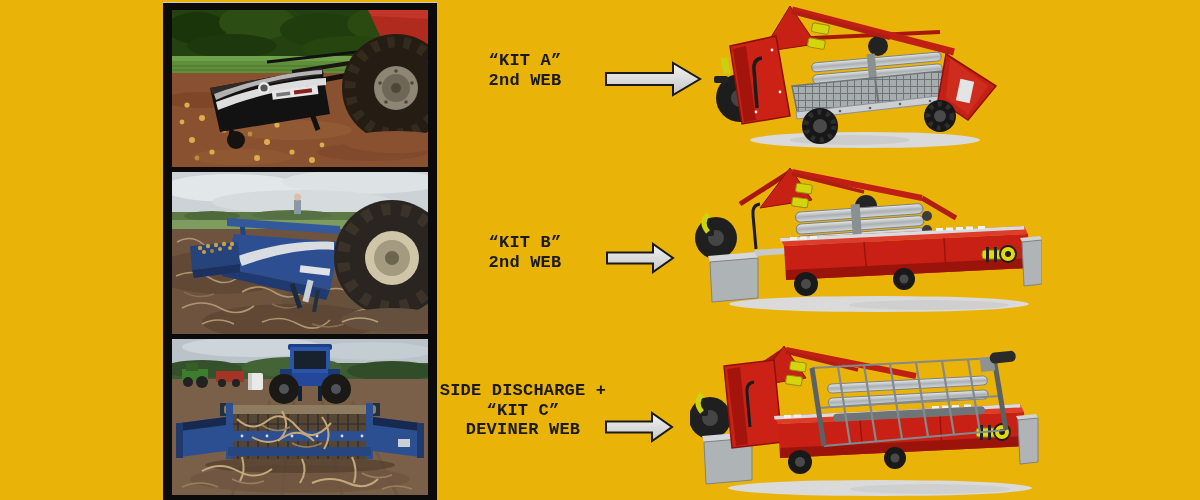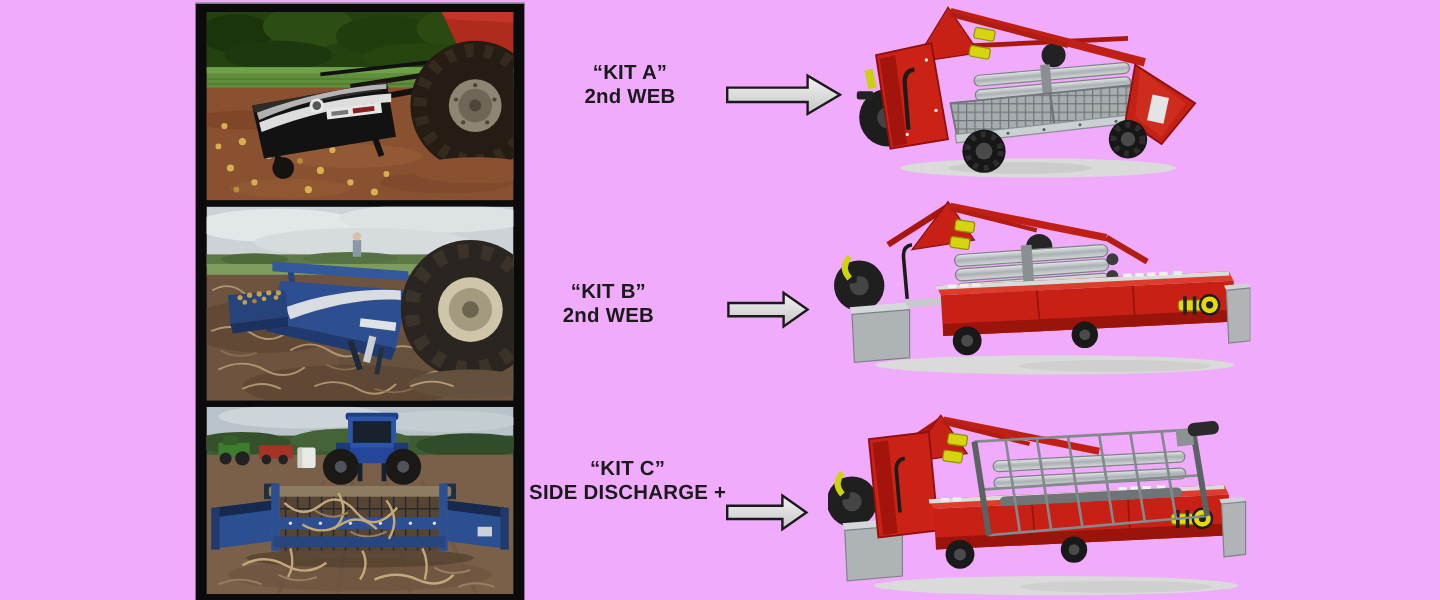--- a/index.html
+++ b/index.html
@@ -1,30 +1,30 @@
 <!DOCTYPE html>
 <html><head>
 <meta charset="utf-8">
 <style>
   html,body{margin:0;padding:0;background:#ffffff;}
   .canvas{
-    position:relative;width:1200px;height:500px;background:#f0abfc;
-    overflow:hidden;font-family:Liberation Sans, sans-serif;
+    position:relative;width:1200px;height:500px;background:#eab308;
+    overflow:hidden;font-family:Liberation Mono, monospace;
   }
   
   .photo-column{position:absolute;left:163px;top:2px;width:274px;height:498px;background:#0b0b0b;border-top:1px solid #c9c9c9;}
   .photo{position:absolute;left:9px;width:256px;overflow:hidden;background:#222;}
   .photo svg{display:block;width:100%;height:100%;}
   .photo-a{top:7px;height:157px;}
   .photo-b{top:169px;height:162px;}
   .photo-c{top:336px;height:156px;}
   
   .kit-label{position:absolute;width:224px;text-align:center;color:#1a1a1a;font-weight:700;font-size:17px;line-height:19.5px;letter-spacing:.2px;}
   .label-a{left:413px;top:51px;}
-  .label-b{left:395px;top:233px;}
+  .label-b{left:413px;top:233px;}
   .label-c{left:411px;top:381px;}
   
   .arrow{position:absolute;}
   .arrow-a{left:603px;top:58px;width:100px;height:42px;}
   .arrow-b{left:605px;top:240px;width:70px;height:36px;}
   .arrow-c{left:604px;top:409px;width:70px;height:36px;}
   
   .render{position:absolute;}
   .render svg{display:block;width:100%;height:100%;}
   .render-a{left:700px;top:2px;width:312px;height:152px;}
@@ -279,22 +279,23 @@
 
   <div class="kit-label label-a">
     <div>“KIT A”</div>
     <div>2nd WEB</div>
   </div>
   <div class="kit-label label-b">
     <div>“KIT B”</div>
     <div>2nd WEB</div>
   </div>
   <div class="kit-label label-c">
+    <div>SIDE DISCHARGE +</div>
     <div>“KIT C”</div>
-    <div>SIDE DISCHARGE +</div>
+    <div>DEVINER WEB</div>
   </div>
 
   <svg class="arrow arrow-a" viewBox="0 0 100 42">
     <defs>
       <linearGradient id="arrG1" x1="0" y1="0" x2="0" y2="1">
         <stop offset="0" stop-color="#f3f3f3"></stop>
           <stop offset="1" stop-color="#c6c6c6"></stop>
       </linearGradient>
     </defs>
     <polygon points="3,15 70,15 70,5 97,21 70,37 70,27 3,27" fill="url(#arrG1)" stroke="#1a1a1a" stroke-width="2"></polygon>

